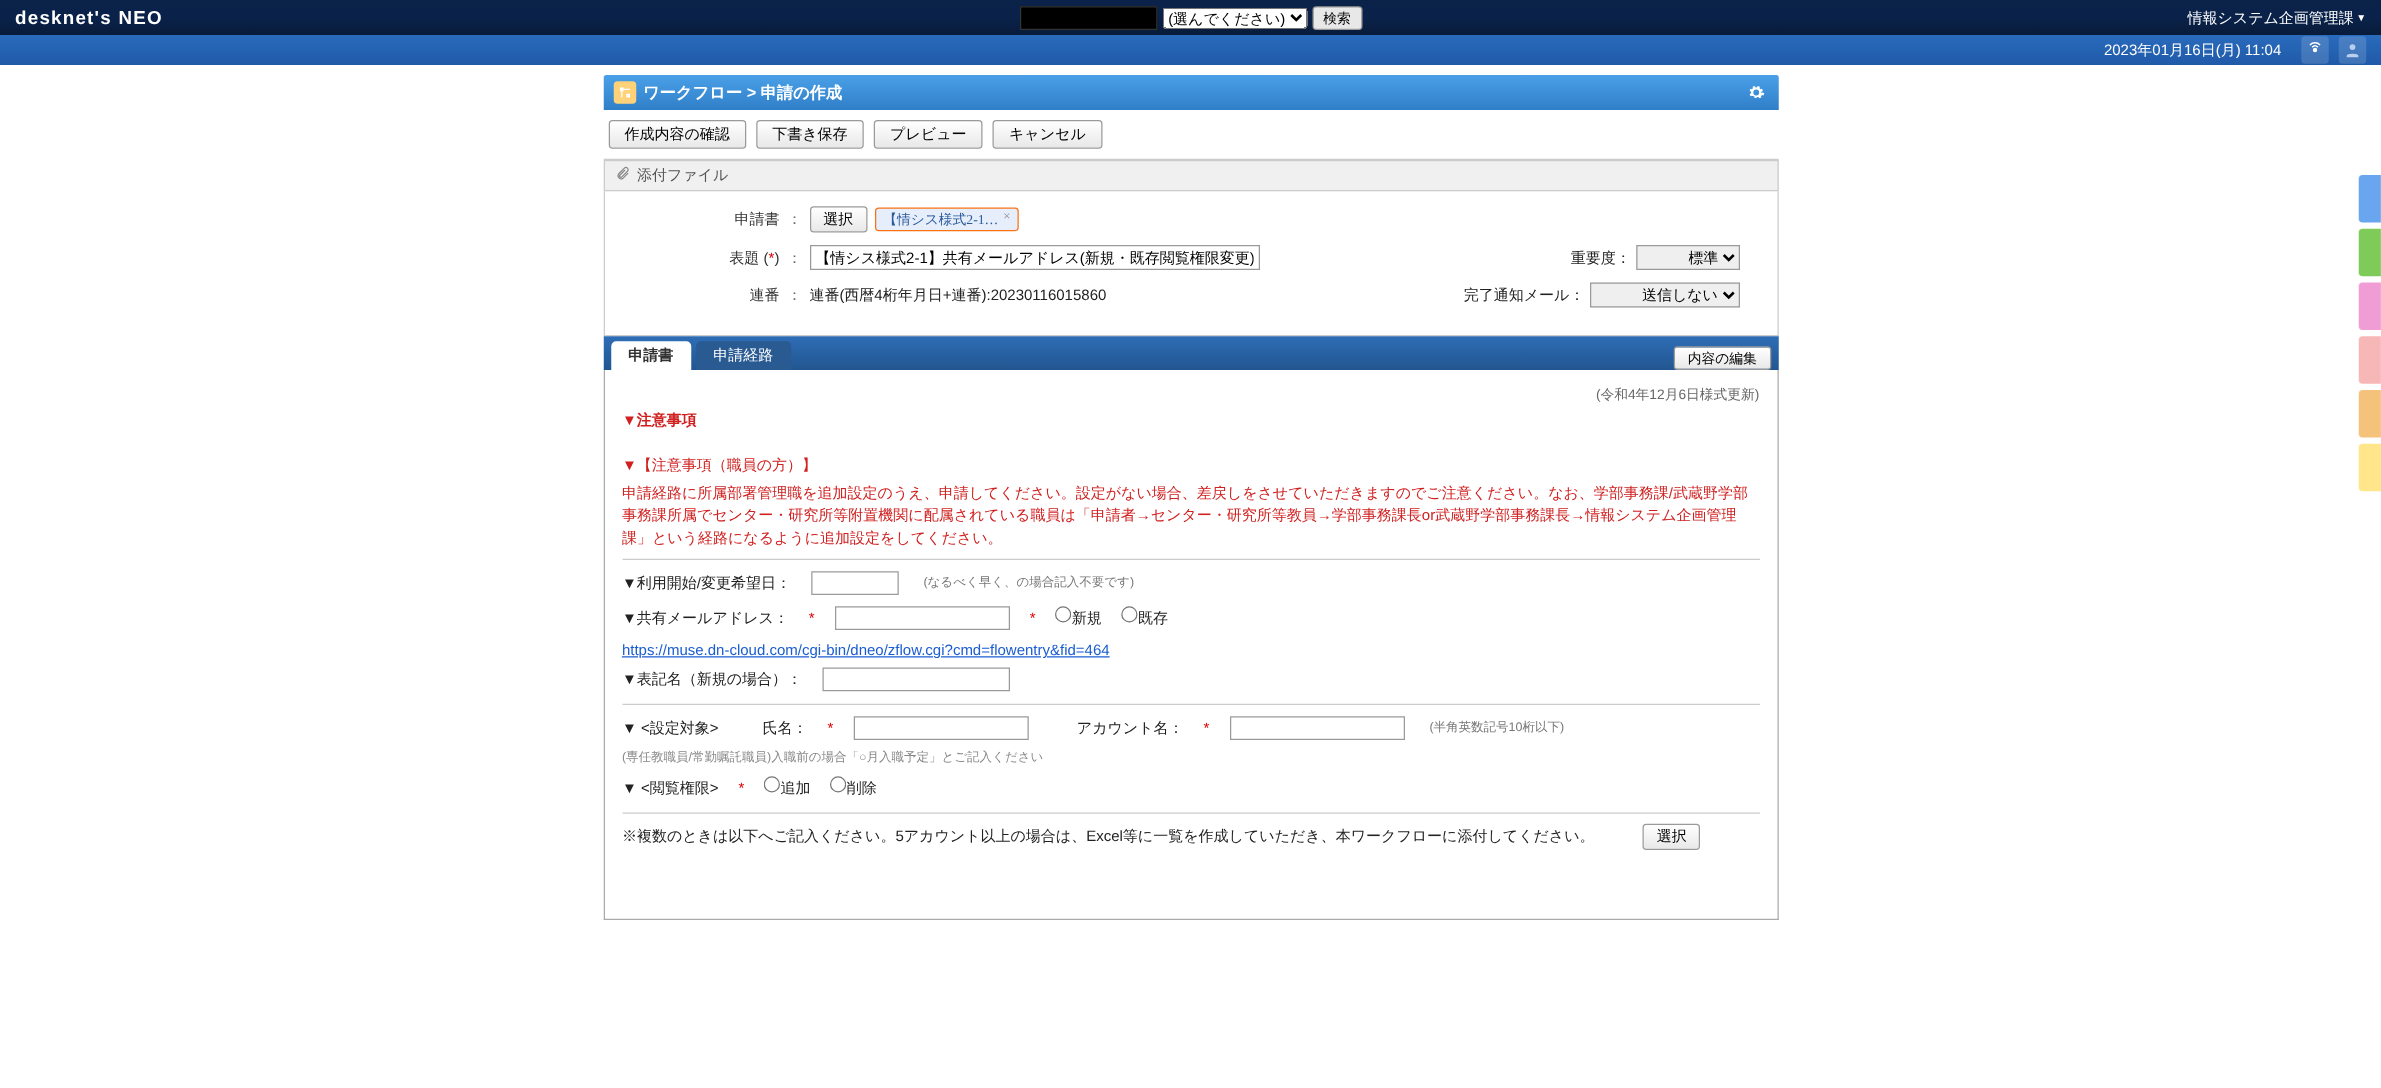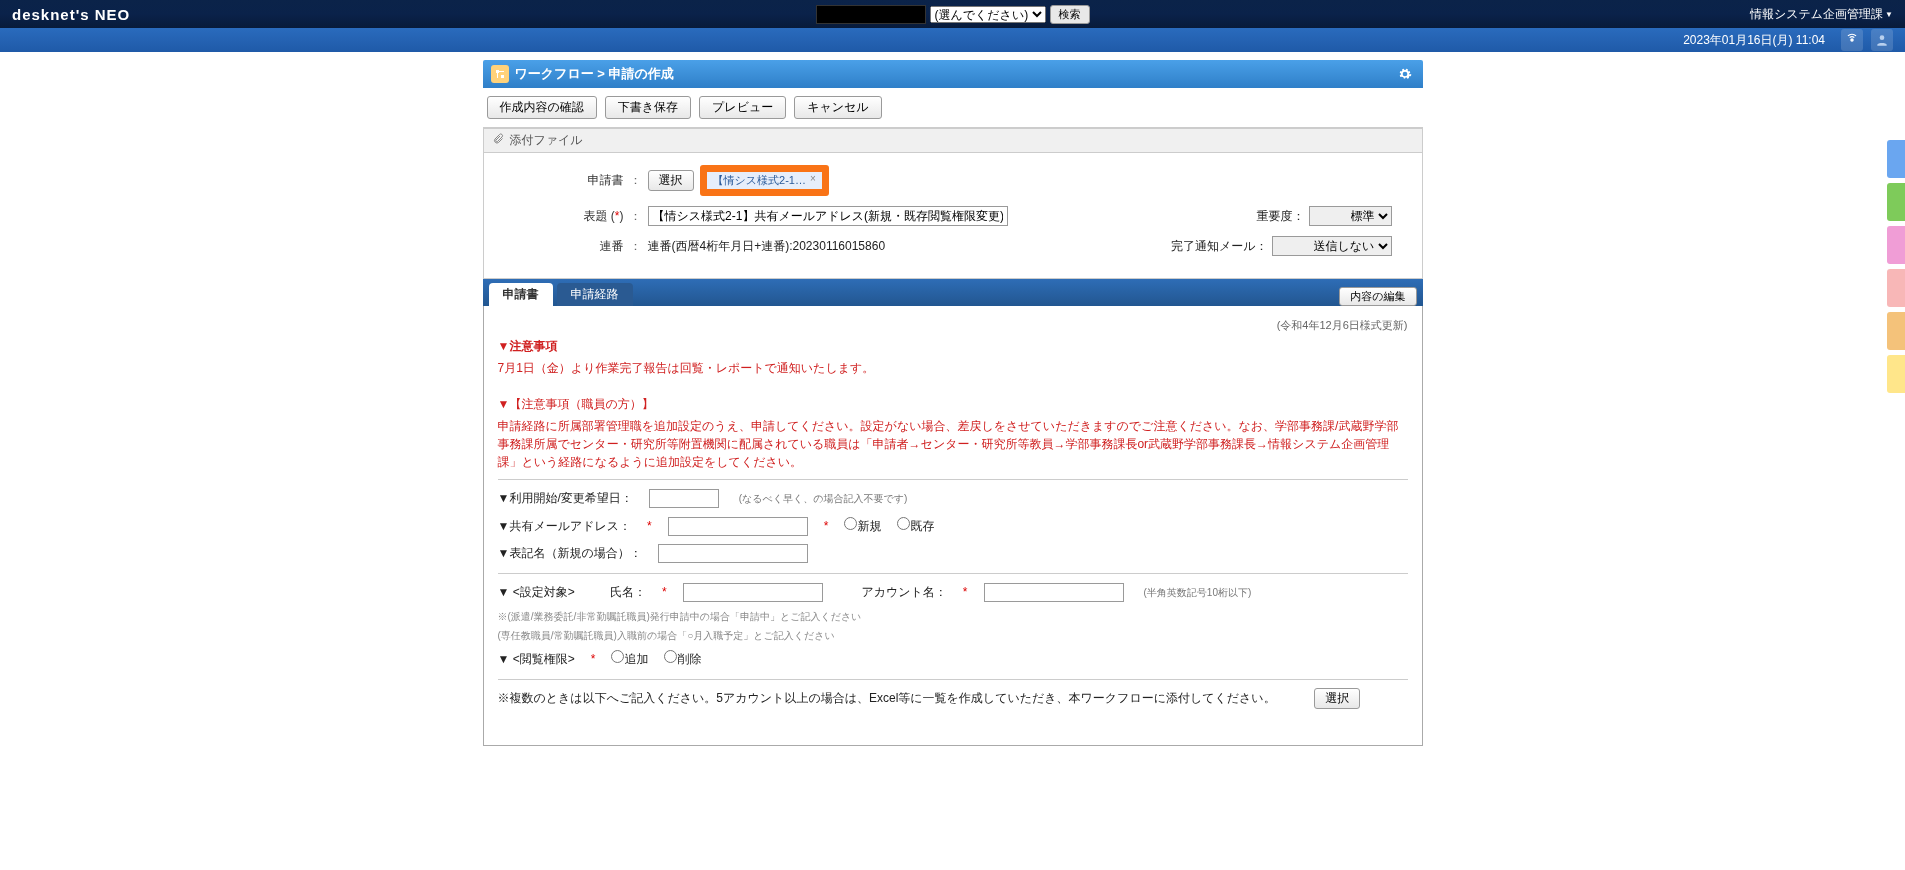--- a/index.html
+++ b/index.html
@@ -87,23 +87,23 @@
   width: 110px; text-align: right;
   color: #333;
 }
 .form-meta .sep { margin: 0 6px; color: #666; }
 .select-btn {
   background: linear-gradient(to bottom, #fff, #e8e8e8);
   border: 1px solid #9a9a9a; border-radius: 3px;
   padding: 1px 10px; font-size: 12px; cursor: pointer;
 }
 .tag {
-  background: #e6eefb; border: 7px solid #f97316; border-radius: 3px;
+  background: #e6eefb; border: 1px solid #f97316; border-radius: 3px;
   padding: 1px 6px; font-size: 11px; color: #2a5a9a; margin-left:6px;
-  display:inline-flex; gap:4px;
+  display:inline-flex; gap:4px;font-family:Liberation Serif, serif;
 }
 .tag .close-x { color: #888; cursor:pointer; font-size:10px; }
 .title-input { width: 360px; border: 1px solid #9a9a9a; padding: 2px 4px; font-size:12px; }
 .right-side { margin-left: auto; display: flex; align-items: center; gap: 4px; }
 .small-select { border: 1px solid #9a9a9a; font-size: 12px; height: 20px; padding-left: 37px; }
 .req { color: #d00; }
 .tab-bar {
   background: linear-gradient(to bottom, #2e6db6, #225690);
   display: flex; align-items: flex-end;
   padding: 4px 6px 0 6px;
@@ -253,21 +253,20 @@
       <div class="tab">申請経路</div>
       <div class="edit-content">
         <button class="btn">内容の編集</button>
       </div>
     </div>
 
     <div class="form-body">
       <div class="small-gray-right">(令和4年12月6日様式更新)</div>
 
       <p class="section-h">▼注意事項</p>
-      <p class="red-text">7月1日（金）より作業完了報告は回覧・レポートで通知いたします。</p>
 
       <br>
       <p class="red-text">▼【注意事項（職員の方）】</p>
       <p class="red-text">申請経路に所属部署管理職を追加設定のうえ、申請してください。設定がない場合、差戻しをさせていただきますのでご注意ください。なお、学部事務課/武蔵野学部事務課所属でセンター・研究所等附置機関に配属されている職員は「申請者→センター・研究所等教員→学部事務課長or武蔵野学部事務課長→情報システム企画管理課」という経路になるように追加設定をしてください。</p>
 
       <div class="divider"></div>
 
       <div class="field-line">
         <span class="flabel">▼利用開始/変更希望日：</span>
         <input type="text" style="width: 70px;">
@@ -275,40 +274,40 @@
       </div>
 
       <div class="field-line">
         <span class="flabel">▼共有メールアドレス：</span>
         <span class="req">*</span>
         <input type="text" style="width: 140px;">
         <span class="req">*</span>
         <label><input type="radio" name="mailtype" style=""><span>新規</span></label>
         <label><input type="radio" name="mailtype" style=""><span>既存</span></label>
       </div>
+      <p><a class="link">https://muse.dn-cloud.com/cgi-bin/dneo/zflow.cgi?cmd=flowentry&amp;fid=464</a></p>
 
       <div class="field-line">
         <span class="flabel">▼表記名（新規の場合）：</span>
         <input type="text" style="width: 150px;">
       </div>
 
       <div class="divider"></div>
 
       <div class="field-line">
         <span class="flabel">▼ &lt;設定対象&gt;</span>&nbsp;
         <span class="flabel">氏名：</span>
         <span class="req">*</span>
         <input type="text" style="width: 140px;">
         &nbsp;&nbsp;
         <span class="flabel">アカウント名：</span>
         <span class="req">*</span>
         <input type="text" style="width: 140px;">
         <span class="hint">(半角英数記号10桁以下)</span>
       </div>
-      <p class="note-gray">※(派遣/業務委託/非常勤嘱託職員)発行申請中の場合「申請中」とご記入ください</p>
       <p class="note-gray">(専任教職員/常勤嘱託職員)入職前の場合「○月入職予定」とご記入ください</p>
 
       <div class="field-line" style="margin-top:6px">
         <span class="flabel">▼ &lt;閲覧権限&gt;</span>
         <span class="req">*</span>
         <label><input type="radio" name="perm1" style=""><span>追加</span></label>
         <label><input type="radio" name="perm1" style=""><span>削除</span></label>
       </div>
 
       <div class="divider"></div>

